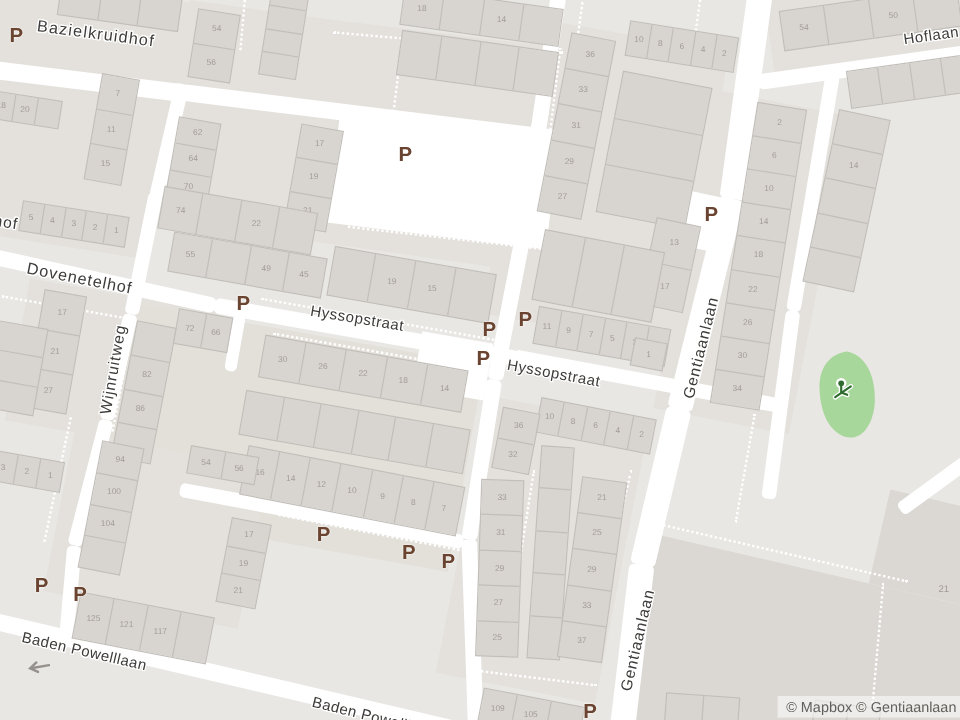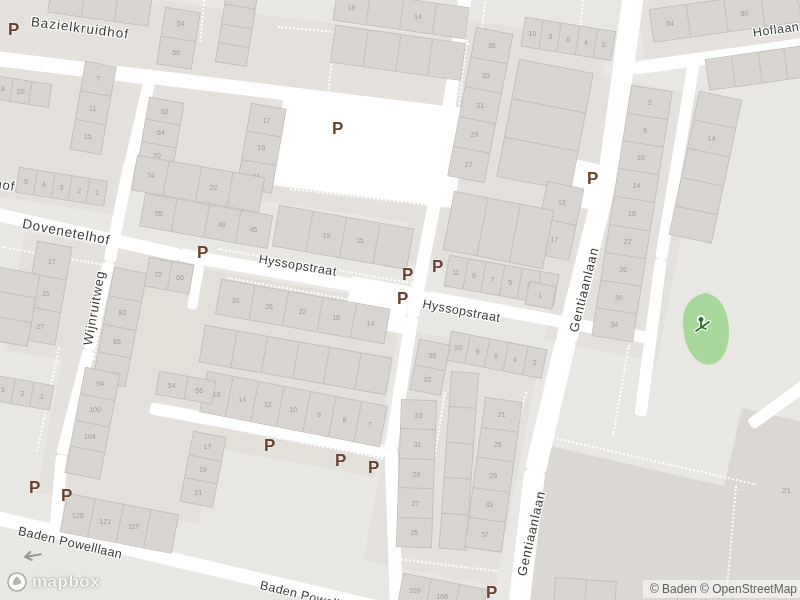--- a/index.html
+++ b/index.html
@@ -45,29 +45,22 @@
     </g>
   </svg>
 
   <svg class="arrow" width="22" height="12" viewBox="0 0 22 12" style="left: 20px; top: 550px; transform: rotate(-10deg);">
     <g fill="none" stroke-width="2" stroke-linecap="round" class="arrowglyph" stroke="#95918c">
       <path d="M21,6 L7,6"></path>
         <path d="M11,2 L5,6 L11,10"></path>
     </g>
   </svg>
 
-  <div class="logo">
-    <svg width="22" height="22" viewBox="0 0 22 22">
-      <circle cx="11" cy="11" r="9" fill="rgba(255,255,255,0.85)" stroke="rgba(125,120,112,0.6)" stroke-width="1.5"></circle>
-      <path d="M11,5.5 C13,7 15,9 15.5,12 C12.5,14 9,14.5 6.5,13.5 C7,9.5 8.5,7 11,5.5 Z M11,8 L11.8,10.2 L14,11 L11.8,11.8 L11,14 L10.2,11.8 L8,11 L10.2,10.2 Z" fill="rgba(125,120,112,0.55)"></path>
-    </svg>
-    <span class="word">mapbox</span>
-  </div>
 
-  <div class="attrib">© Baden © OpenStreetMap</div>
+  <div class="attrib">© Mapbox © Gentiaanlaan</div>
 <div class="parcel" style="left: -20px; top: -20px; width: 560px; height: 95px; background: rgb(228, 225, 220); transform: rotate(7deg);"></div>
     <div class="parcel" style="left: -20px; top: 62px; width: 165px; height: 130px; background: rgb(228, 225, 220); transform: rotate(9deg);"></div>
     <div class="parcel" style="left: 158px; top: 0px; width: 320px; height: 185px; background: rgb(228, 225, 220); transform: rotate(8deg);"></div>
     <div class="parcel" style="left: 25px; top: 232px; width: 165px; height: 120px; background: rgb(228, 225, 220); transform: rotate(10deg);"></div>
     <div class="parcel" style="left: 108px; top: 252px; width: 300px; height: 175px; background: rgb(227, 224, 218); transform: rotate(10deg);"></div>
     <div class="parcel" style="left: 445px; top: 15px; width: 165px; height: 250px; background: rgb(228, 225, 220); transform: rotate(10deg);"></div>
     <div class="parcel" style="left: 408px; top: 330px; width: 135px; height: 235px; background: rgb(228, 225, 220); transform: rotate(11deg);"></div>
     <div class="parcel" style="left: 596px; top: 75px; width: 115px; height: 270px; background: rgb(228, 225, 220); transform: rotate(11deg);"></div>
     <div class="parcel" style="left: 62px; top: 360px; width: 165px; height: 135px; background: rgb(228, 225, 220); transform: rotate(11deg);"></div>
     <div class="parcel" style="left: 636px; top: -6px; width: 190px; height: 70px; background: rgb(228, 225, 220); transform: rotate(-8deg);"></div>

